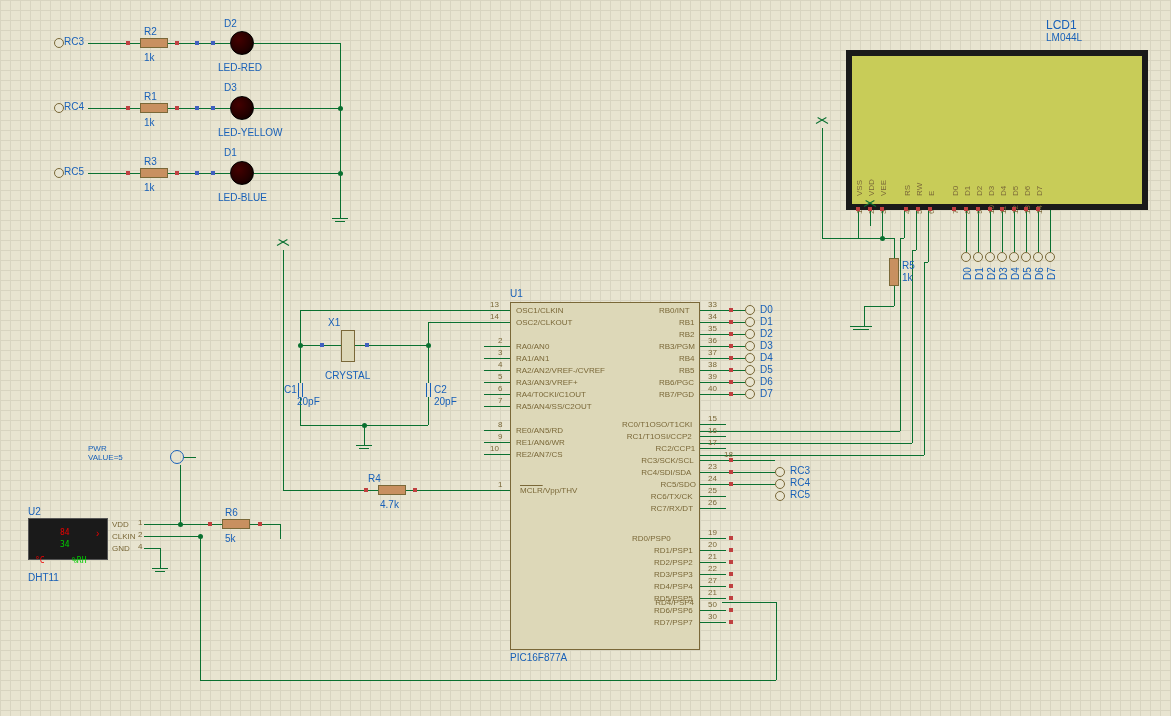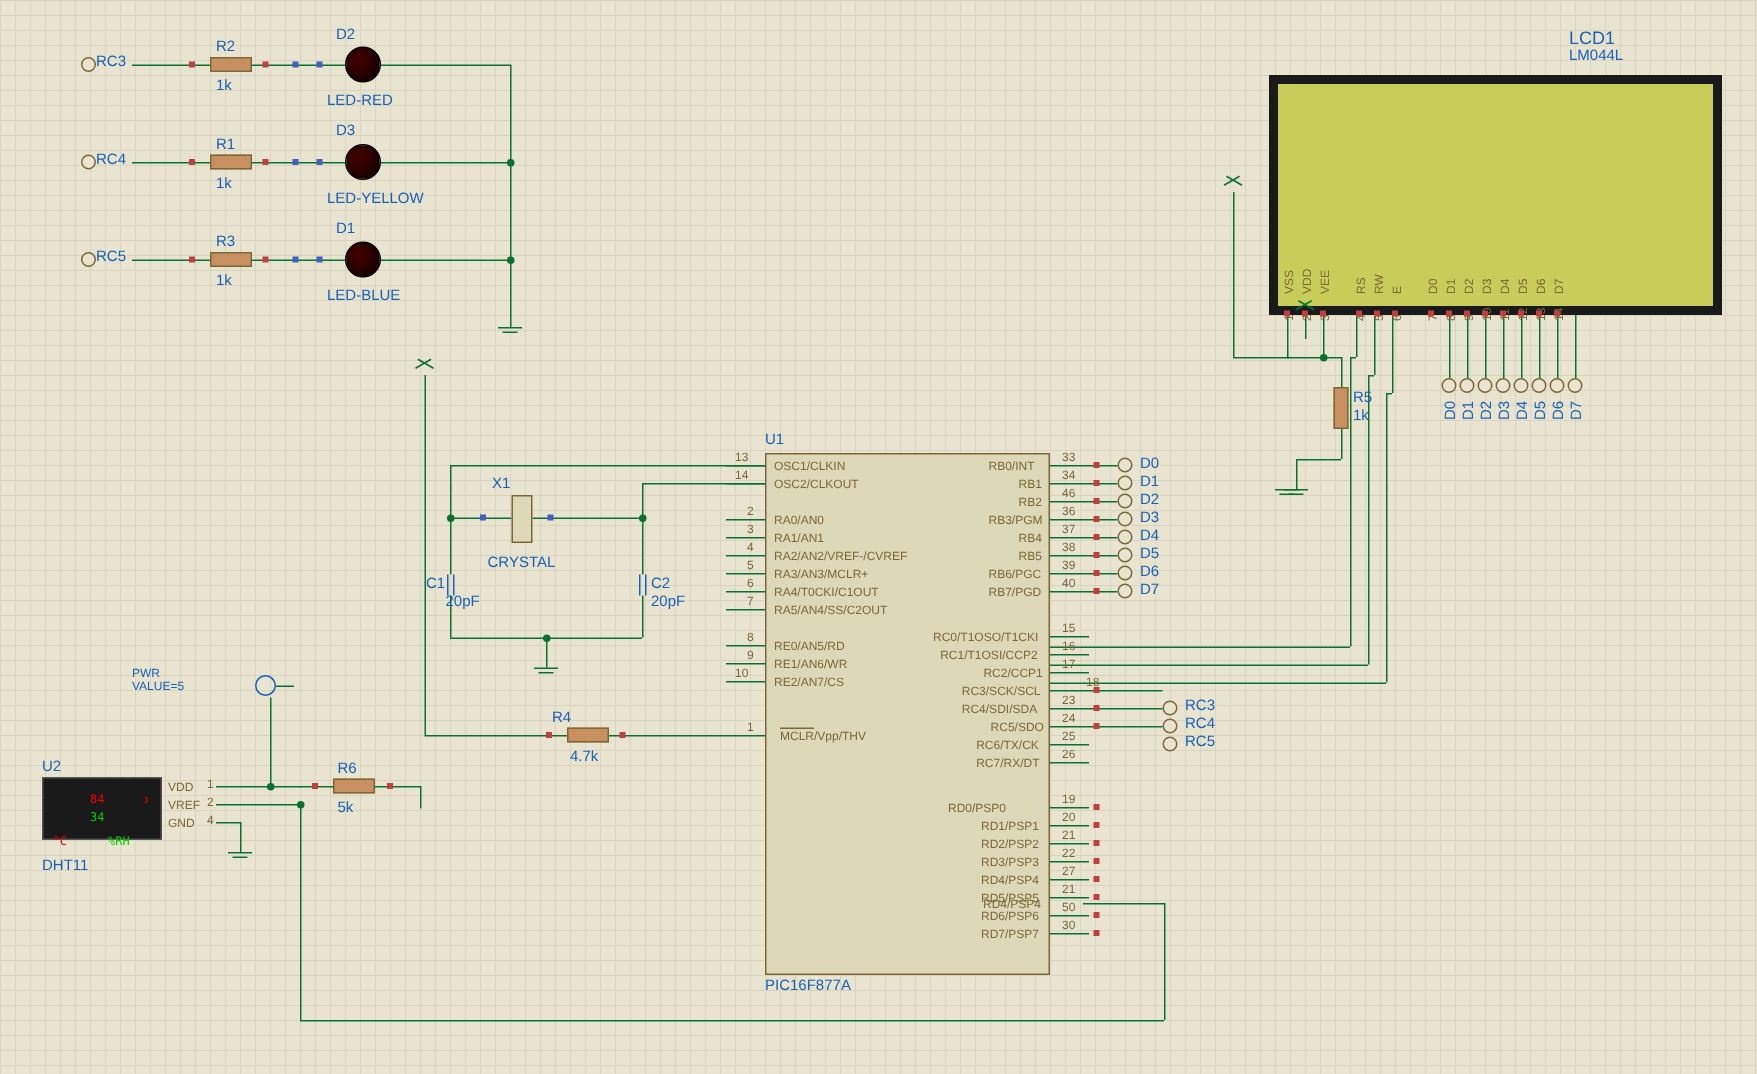--- a/index.html
+++ b/index.html
@@ -94,21 +94,21 @@
 <div class="txt" style="left:28px;top:506px">U2</div>
 <div class="dhtbody" style="left:28px;top:518px;width:80px;height:42px"></div>
 <div class="dhtdisp" style="left:60px;top:528px">84</div>
 <div class="dhtdisp g" style="left:60px;top:540px">34</div>
 <div class="dhtdisp" style="left:35px;top:556px">°C</div>
 <div class="dhtdisp g" style="left:72px;top:556px">%RH</div>
 <div class="txt" style="left:28px;top:572px">DHT11</div>
 <div style="position:absolute;left:96px;top:528px;color:#e00;font-size:10px;z-index:5">›</div>
 
 <div class="pintxt" style="left:112px;top:520px">VDD</div>
-<div class="pintxt" style="left:112px;top:532px">VREF</div>
+<div class="pintxt" style="left:112px;top:532px">CLKIN</div>
 <div class="pintxt" style="left:112px;top:544px">GND</div>
 <div class="pinnum" style="left:138px;top:518px">1</div>
 <div class="pinnum" style="left:138px;top:530px">2</div>
 <div class="pinnum" style="left:138px;top:542px">4</div>
 
 <div class="probe" style="left:88px;top:444px">PWR<br>VALUE=5</div>
 <div style="position:absolute;left:170px;top:450px;width:14px;height:14px;border:1px solid #1860b8;border-radius:50%;z-index:4"></div>
 
 <div class="terminal" style="left:54px;top:38px"></div>
 <div class="txt" style="left:64px;top:36px">RC3</div>
@@ -251,21 +251,21 @@
 <div class="pinnum" style="left:498px;top:336px">2</div>
 <div class="pintxt" style="left:516px;top:342px">RA0/AN0</div>
 <div class="wire h" style="left:484px;top:358px;width:26px"></div>
 <div class="pinnum" style="left:498px;top:348px">3</div>
 <div class="pintxt" style="left:516px;top:354px">RA1/AN1</div>
 <div class="wire h" style="left:484px;top:370px;width:26px"></div>
 <div class="pinnum" style="left:498px;top:360px">4</div>
 <div class="pintxt" style="left:516px;top:366px">RA2/AN2/VREF-/CVREF</div>
 <div class="wire h" style="left:484px;top:382px;width:26px"></div>
 <div class="pinnum" style="left:498px;top:372px">5</div>
-<div class="pintxt" style="left:516px;top:378px">RA3/AN3/MCLR+</div>
+<div class="pintxt" style="left:516px;top:378px">RA3/AN3/VREF+</div>
 <div class="wire h" style="left:484px;top:394px;width:26px"></div>
 <div class="pinnum" style="left:498px;top:384px">6</div>
 <div class="pintxt" style="left:516px;top:390px">RA4/T0CKI/C1OUT</div>
 <div class="wire h" style="left:484px;top:406px;width:26px"></div>
 <div class="pinnum" style="left:498px;top:396px">7</div>
 <div class="pintxt" style="left:516px;top:402px">RA5/AN4/SS/C2OUT</div>
 <div class="wire h" style="left:484px;top:430px;width:26px"></div>
 <div class="pinnum" style="left:498px;top:420px">8</div>
 <div class="pintxt" style="left:516px;top:426px">RE0/AN5/RD</div>
 <div class="wire h" style="left:484px;top:442px;width:26px"></div>
@@ -282,21 +282,21 @@
 <div class="wire h" style="left:726px;top:310px;width:19px"></div>
 <div class="rs" style="left:729px;top:308px"></div>
 <div class="wire h" style="left:700px;top:322px;width:26px"></div>
 <div class="pinnum" style="left:708px;top:312px">34</div>
 <div class="pintxt" style="left:679px;top:318px;text-align:right;width:auto">RB1</div>
 <div class="terminal" style="left:745px;top:317px;width:10px;height:10px;border:1px solid #7a6838;border-radius:50%;background:#e8e4d0"></div>
 <div class="txt" style="left:760px;top:316px">D1</div>
 <div class="wire h" style="left:726px;top:322px;width:19px"></div>
 <div class="rs" style="left:729px;top:320px"></div>
 <div class="wire h" style="left:700px;top:334px;width:26px"></div>
-<div class="pinnum" style="left:708px;top:324px">46</div>
+<div class="pinnum" style="left:708px;top:324px">35</div>
 <div class="pintxt" style="left:679px;top:330px;text-align:right;width:auto">RB2</div>
 <div class="terminal" style="left:745px;top:329px;width:10px;height:10px;border:1px solid #7a6838;border-radius:50%;background:#e8e4d0"></div>
 <div class="txt" style="left:760px;top:328px">D2</div>
 <div class="wire h" style="left:726px;top:334px;width:19px"></div>
 <div class="rs" style="left:729px;top:332px"></div>
 <div class="wire h" style="left:700px;top:346px;width:26px"></div>
 <div class="pinnum" style="left:708px;top:336px">36</div>
 <div class="pintxt" style="left:659px;top:342px;text-align:right;width:auto">RB3/PGM</div>
 <div class="terminal" style="left:745px;top:341px;width:10px;height:10px;border:1px solid #7a6838;border-radius:50%;background:#e8e4d0"></div>
 <div class="txt" style="left:760px;top:340px">D3</div>

